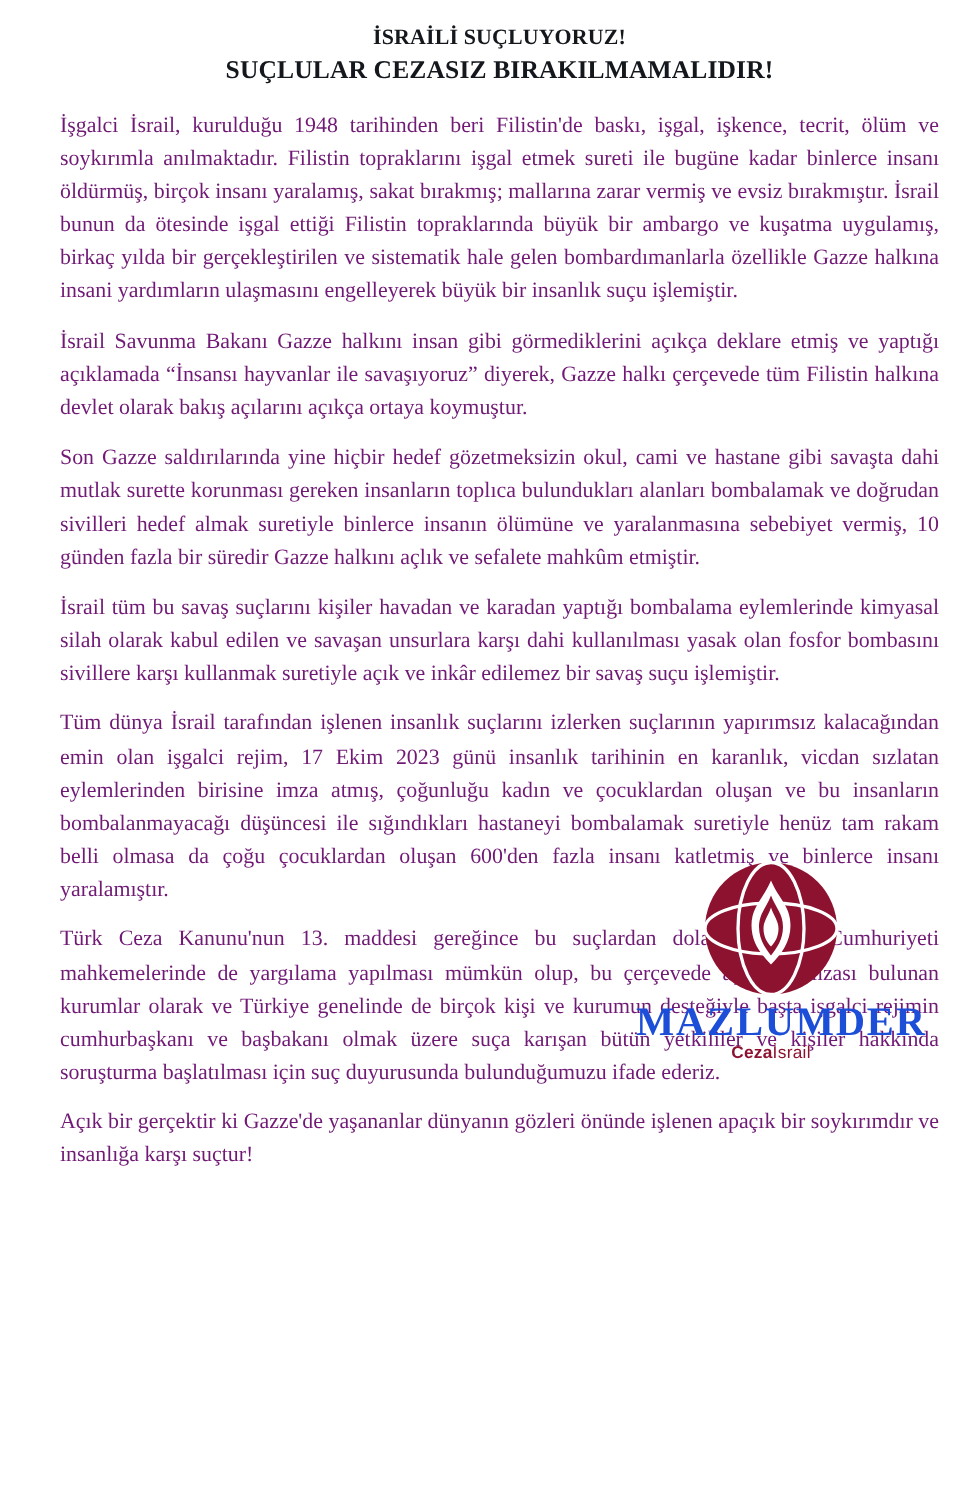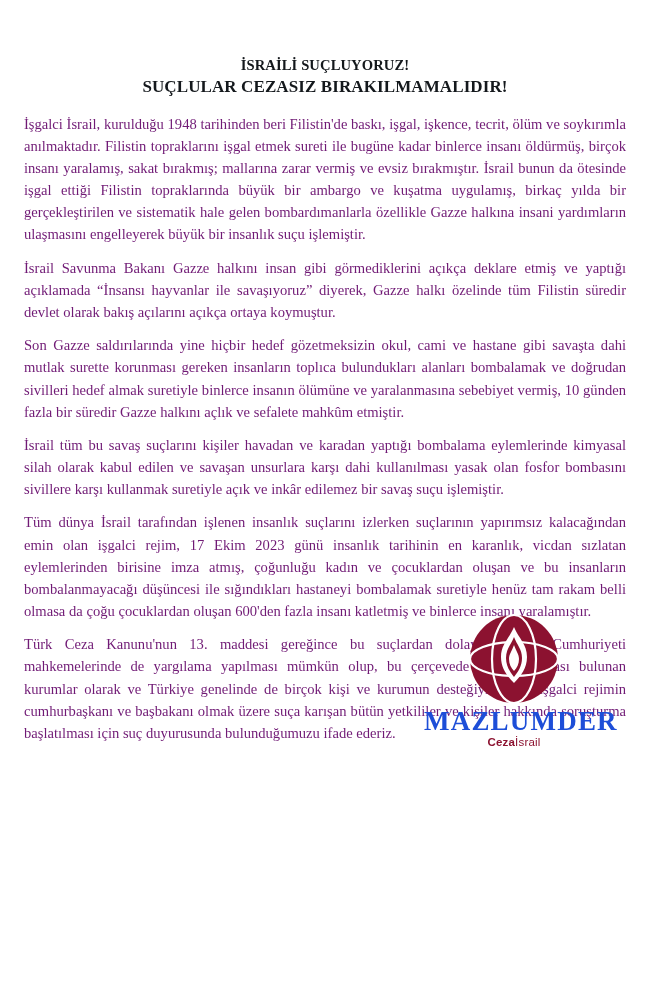--- a/index.html
+++ b/index.html
@@ -12,22 +12,21 @@
     background: #ffffff;
     font-family: "Liberation Serif", serif;
     color: #1a1a1a;
     overflow: hidden;
   }
   .page {
     position: relative;
     width: 650px;
     height: 727px;
     box-sizing: border-box;
-    padding: 16px 24px 0 24px;
-    margin-top: 40px;
+    padding: 16px 24px 0 40px;
   }
   .title-block {
     text-align: center;
     margin: 0 0 14px 0;
   }
   .title-line {
     font-weight: bold;
     font-size: 15.2px;
     letter-spacing: 0.1px;
     line-height: 1.35;
@@ -88,25 +87,26 @@
 
 <div class="page">
 
   <div class="title-block">
     <div class="title-line l1">İSRAİLİ SUÇLUYORUZ!</div>
     <div class="title-line l3">SUÇLULAR CEZASIZ BIRAKILMAMALIDIR!</div>
   </div>
 
   <div class="body-text">
     <p>İşgalci İsrail, kurulduğu 1948 tarihinden beri Filistin'de baskı, işgal, işkence, tecrit, ölüm ve soykırımla anılmaktadır. Filistin topraklarını işgal etmek sureti ile bugüne kadar binlerce insanı öldürmüş, birçok insanı yaralamış, sakat bırakmış; mallarına zarar vermiş ve evsiz bırakmıştır. İsrail bunun da ötesinde işgal ettiği Filistin topraklarında büyük bir ambargo ve kuşatma uygulamış, birkaç yılda bir gerçekleştirilen ve sistematik hale gelen bombardımanlarla özellikle Gazze halkına insani yardımların ulaşmasını engelleyerek büyük bir insanlık suçu işlemiştir.</p>
-    <p>İsrail Savunma Bakanı Gazze halkını insan gibi görmediklerini açıkça deklare etmiş ve yaptığı açıklamada “İnsansı hayvanlar ile savaşıyoruz” diyerek, Gazze halkı özelinde tüm Filistin süredir devlet olarak bakış açılarını açıkça ortaya koymuştur.</p>
+    <p>İsrail Savunma Bakanı Gazze halkını insan gibi görmediklerini açıkça deklare etmiş ve yaptığı açıklamada “İnsansı hayvanlar ile savaşıyoruz” diyerek, Gazze halkı çerçevede tüm Filistin halkına devlet olarak bakış açılarını açıkça ortaya koymuştur.</p>
     <p>Son Gazze saldırılarında yine hiçbir hedef gözetmeksizin okul, cami ve hastane gibi savaşta dahi mutlak surette korunması gereken insanların toplıca bulundukları alanları bombalamak ve doğrudan sivilleri hedef almak suretiyle binlerce insanın ölümüne ve yaralanmasına sebebiyet vermiş, 10 günden fazla bir süredir Gazze halkını açlık ve sefalete mahkûm etmiştir.</p>
     <p>İsrail tüm bu savaş suçlarını kişiler havadan ve karadan yaptığı bombalama eylemlerinde kimyasal silah olarak kabul edilen ve savaşan unsurlara karşı dahi kullanılması yasak olan fosfor bombasını sivillere karşı kullanmak suretiyle açık ve inkâr edilemez bir savaş suçu işlemiştir.</p>
     <p>Tüm dünya İsrail tarafından işlenen insanlık suçlarını izlerken suçlarının yapırımsız kalacağından emin olan işgalci rejim, 17 Ekim 2023 günü insanlık tarihinin en karanlık, vicdan sızlatan eylemlerinden birisine imza atmış, çoğunluğu kadın ve çocuklardan oluşan ve bu insanların bombalanmayacağı düşüncesi ile sığındıkları hastaneyi bombalamak suretiyle henüz tam rakam belli olmasa da çoğu çocuklardan oluşan 600'den fazla insanı katletmiş ve binlerce insanı yaralamıştır.</p>
     <p>Türk Ceza Kanunu'nun 13. maddesi gereğince bu suçlardan dolayı Türkiye Cumhuriyeti mahkemelerinde de yargılama yapılması mümkün olup, bu çerçevede aşağıda imzası bulunan kurumlar olarak ve Türkiye genelinde de birçok kişi ve kurumun desteğiyle başta işgalci rejimin cumhurbaşkanı ve başbakanı olmak üzere suça karışan bütün yetkililer ve kişiler hakkında soruşturma başlatılması için suç duyurusunda bulunduğumuzu ifade ederiz.</p>
+    <p>Açık bir gerçektir ki Gazze'de yaşananlar dünyanın gözleri önünde işlenen apaçık bir soykırımdır ve insanlığa karşı suçtur!</p>
   </div>
 
   <div class="logo-wrap">
     <div class="logo-mark">
       <svg width="92" height="92" viewBox="0 0 92 92" aria-hidden="true">
         <circle cx="46" cy="46" r="44" fill="#8c1230"></circle>
         <ellipse cx="46" cy="46" rx="44" ry="17" fill="none" stroke="#ffffff" stroke-width="2.2"></ellipse>
         <ellipse cx="46" cy="46" rx="22" ry="44" fill="none" stroke="#ffffff" stroke-width="2.2"></ellipse>
         <path d="M46 14 C41 26 33 31 33 44 C33 55 39 63 46 70 C53 63 59 55 59 44 C59 31 51 26 46 14 Z" fill="#ffffff"></path>
         <path d="M46 24 C43 32 38 36 38 45 C38 53 42 59 46 64 C50 59 54 53 54 45 C54 36 49 32 46 24 Z" fill="#8c1230"></path>

